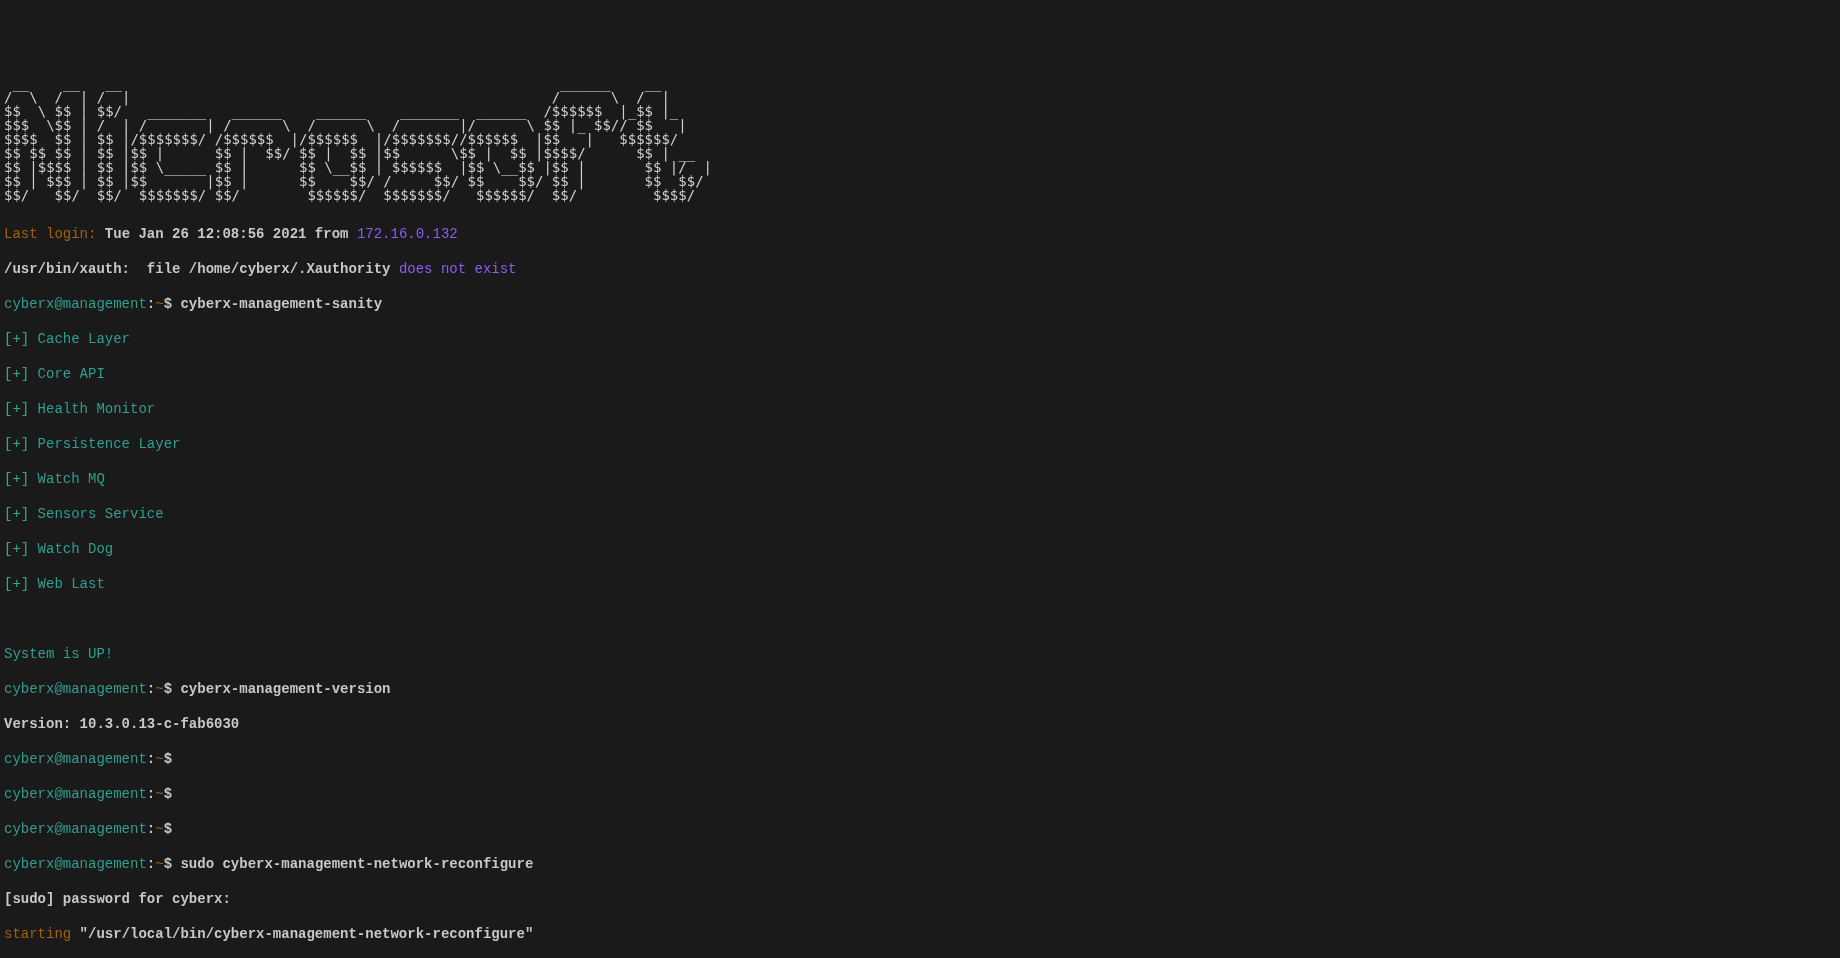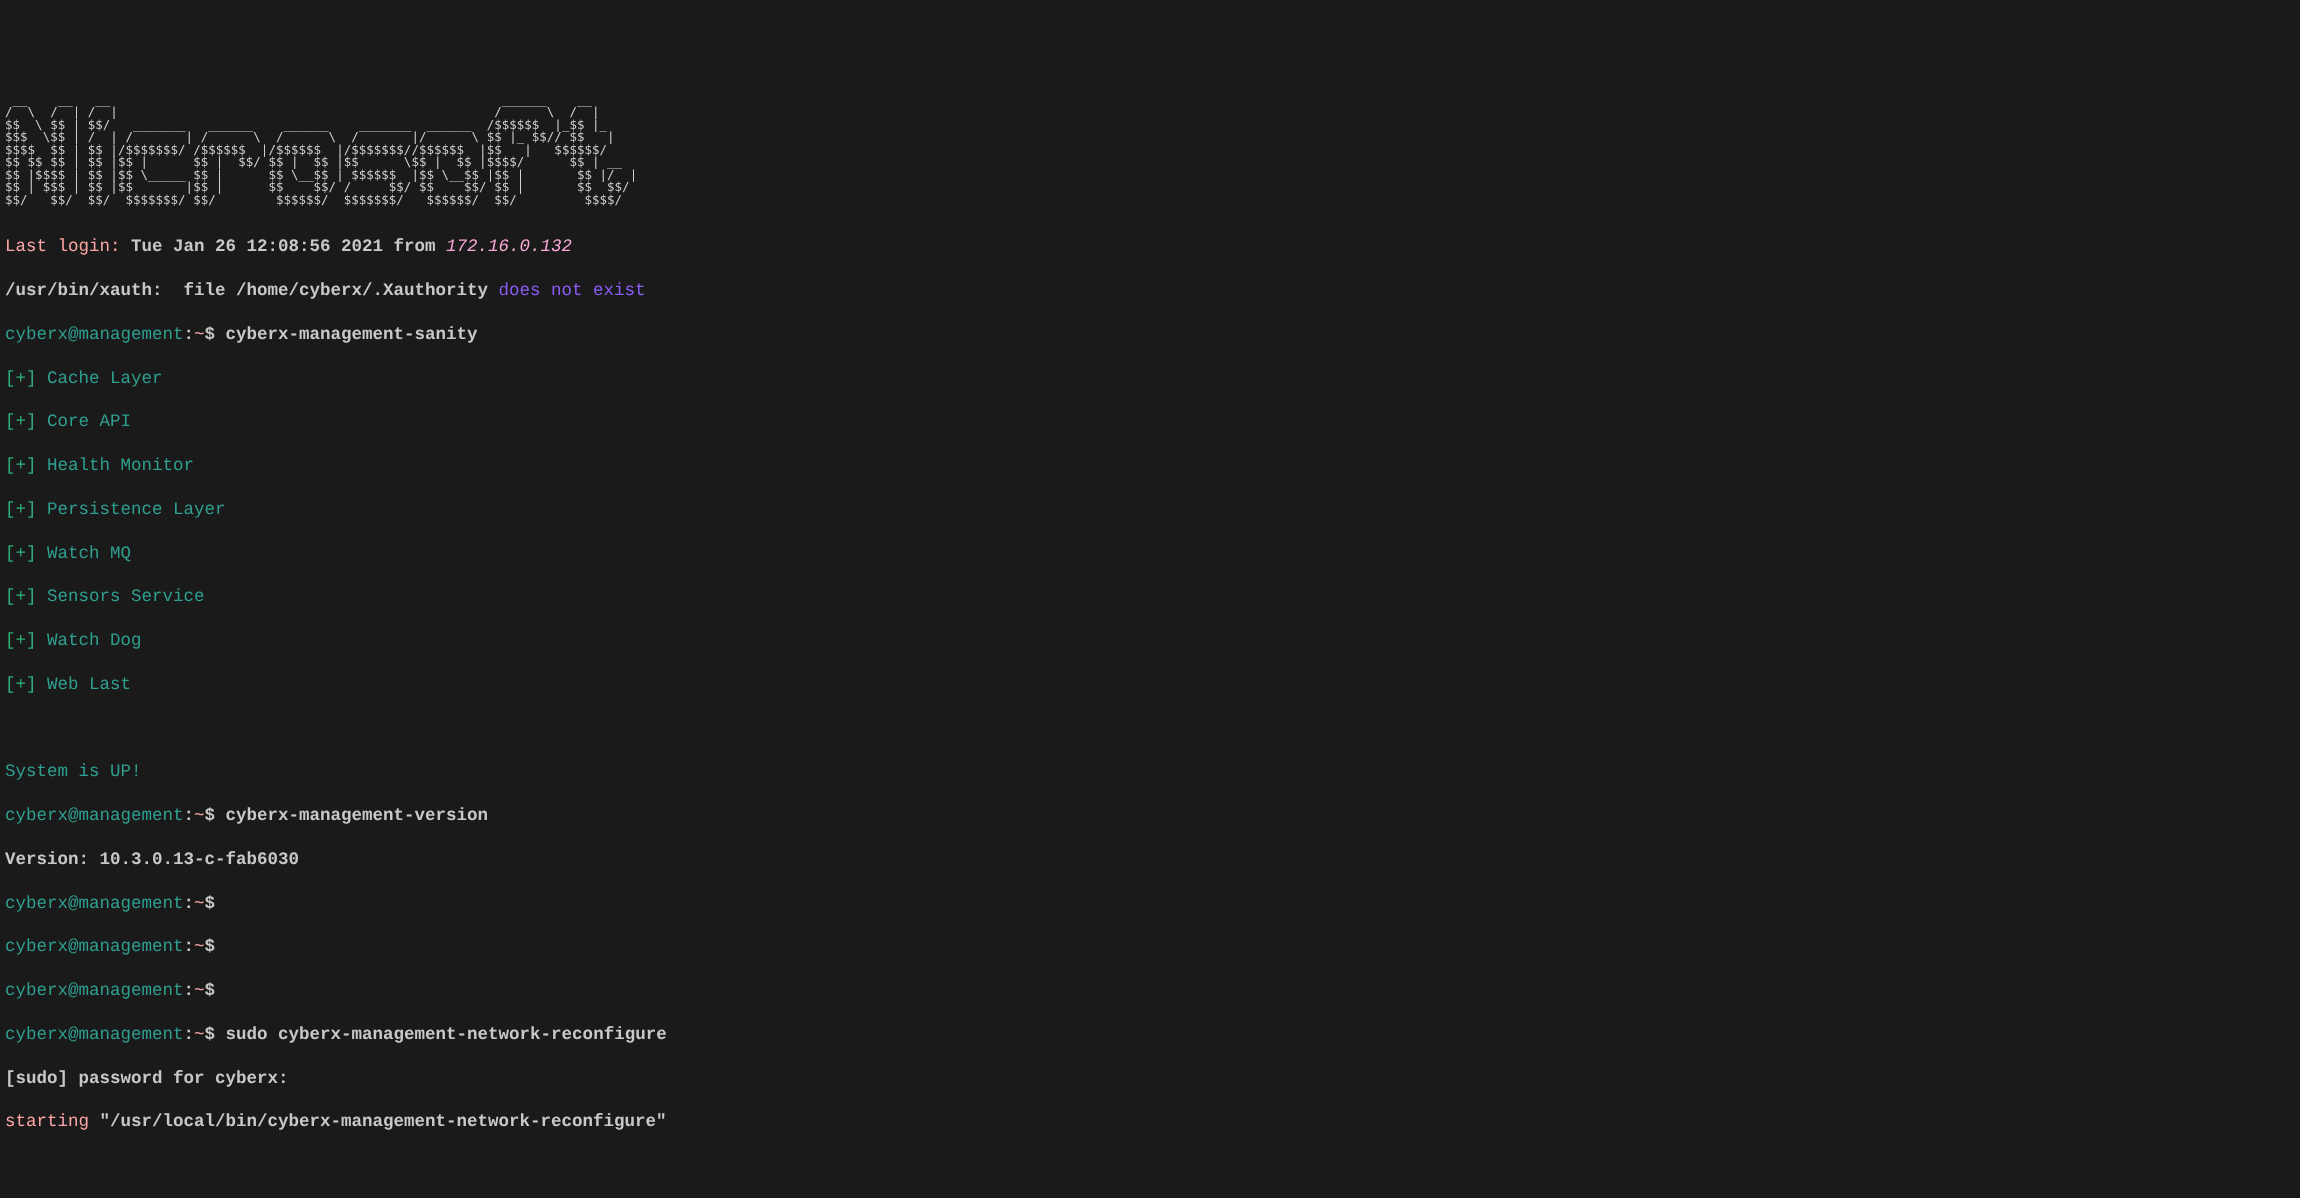--- a/index.html
+++ b/index.html
@@ -8,30 +8,30 @@
     color: #c8c8c8;
     font-family: "Consolas", "Monaco", "Courier New", monospace;
     font-size: 14px;
     line-height: 1.25;
     padding: 6px 4px;
     white-space: pre;
     overflow: hidden;
   }
   .ascii-logo {
     font-family: monospace;
-    font-size: 10px;
+    font-size: 14px;
     line-height: 1.0;
     color: #d0d0d0;
     margin-bottom: 6px;
     letter-spacing: 0;
   }
   .green { color: #2fb07a; }
-  .cyan  { color: #fca5a5; text-align: right; }
+  .cyan  { color: #a16207; text-align: right; }
   .teal  { color: #2f9f8f; }
-  .magenta { color: #f9a8d4; font-style: italic; }
+  .magenta { color: #8b5cf6; }
   .red   { color: #8b5cf6; }
   .gray  { color: #c8c8c8; font-weight: bold; }
   .line { display: block; }
 </style>
 </head>
 <body>
 
 
 
 <pre class="ascii-logo"> __    __   __                                                    ______    __

